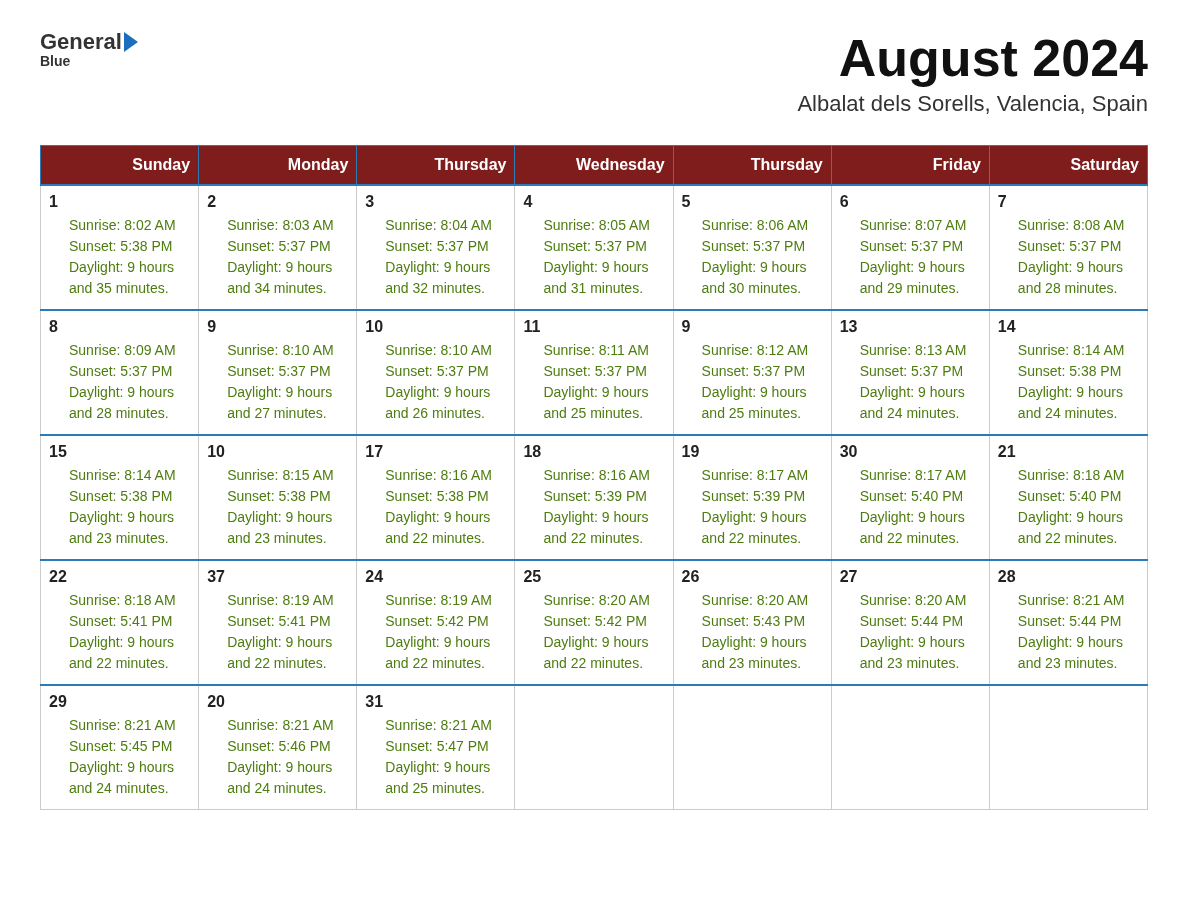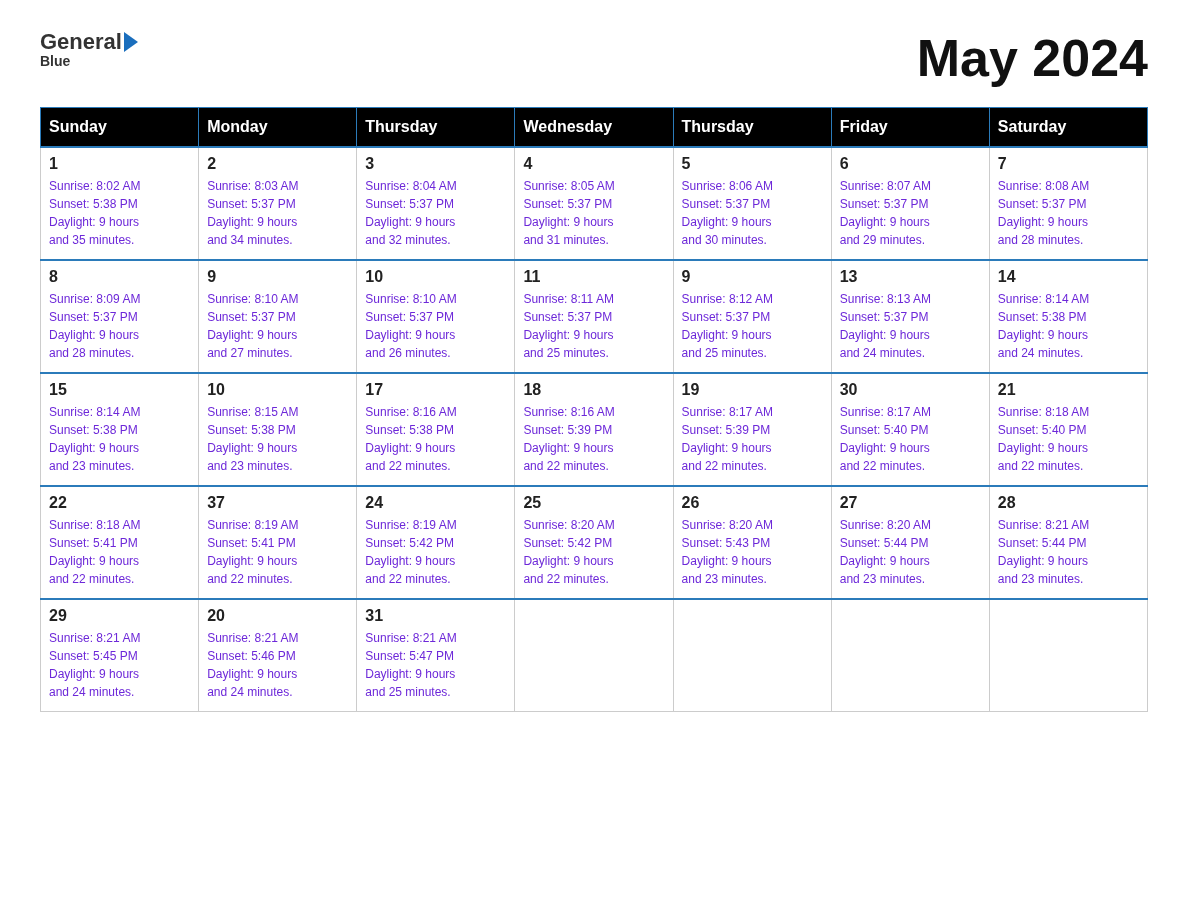--- a/index.html
+++ b/index.html
@@ -7,21 +7,21 @@
       font-family: Arial, sans-serif;
       background: #fff;
       padding: 30px 40px;
       width: 1188px;
       min-height: 918px;
     }
     .header-section {
       display: flex;
       justify-content: space-between;
       align-items: flex-start;
-      margin-bottom: 20px;
+      margin-bottom: 28px;
     }
     .logo {
       display: flex;
       align-items: center;
     }
     .logo-text {
       font-size: 22px;
       font-weight: bold;
       color: #333;
       line-height: 1.1;
@@ -49,47 +49,48 @@
       font-size: 22px;
       color: #333;
       margin-top: 4px;
     }
     .calendar-table {
       width: 100%;
       border-collapse: collapse;
       border: 1px solid #aaa;
     }
     .calendar-table th {
-      background-color: #000000;
+      background-color: #7f1d1d;
       color: #fff;
       font-size: 16px;
       font-weight: bold;
       padding: 10px 8px;
-      text-align: left;
+      text-align: right;
       border: 1px solid #2b7bba;
     }
     .calendar-table td {
       vertical-align: top;
       padding: 7px 8px 10px 8px;
       border: 1px solid #ccc;
       font-size: 13px;
       color: #222;
       width: 14.28%;
       min-height: 90px;
     }
     .day-number {
       font-size: 16px;
       font-weight: bold;
       display: block;
       margin-bottom: 4px;
     }
     .day-info {
-      font-size: 12px;
+      font-size: 14px;
       line-height: 1.5;
-      color: #6d28d9;
+      color: #4d7c0f;
+      margin-left: 20px;
     }
     .week-row td {
       border-top: 2px solid #2b7bba;
     }
     .empty-cell {
       background: #fff;
     }
   </style>
 </head>
 <body>
@@ -100,21 +101,22 @@
       <div style="display:flex;align-items:center;">
         <span class="logo-text">General</span>
         <span class="logo-triangle"></span>
       </div>
       <div style="display:flex;align-items:center;margin-top:0;">
         <span class="logo-text blue" style="font-size:14px;">Blue</span>
       </div>
     </div>
   </div>
   <div class="title-section">
-    <div class="month-title">May 2024</div>
+    <div class="month-title">August 2024</div>
+    <div class="location-subtitle">Albalat dels Sorells, Valencia, Spain</div>
   </div>
 </div>
 
 <table class="calendar-table">
   <thead>
     <tr>
     <th>Sunday</th>
         <th>Monday</th>
         <th>Thursday</th>
         <th>Wednesday</th>

